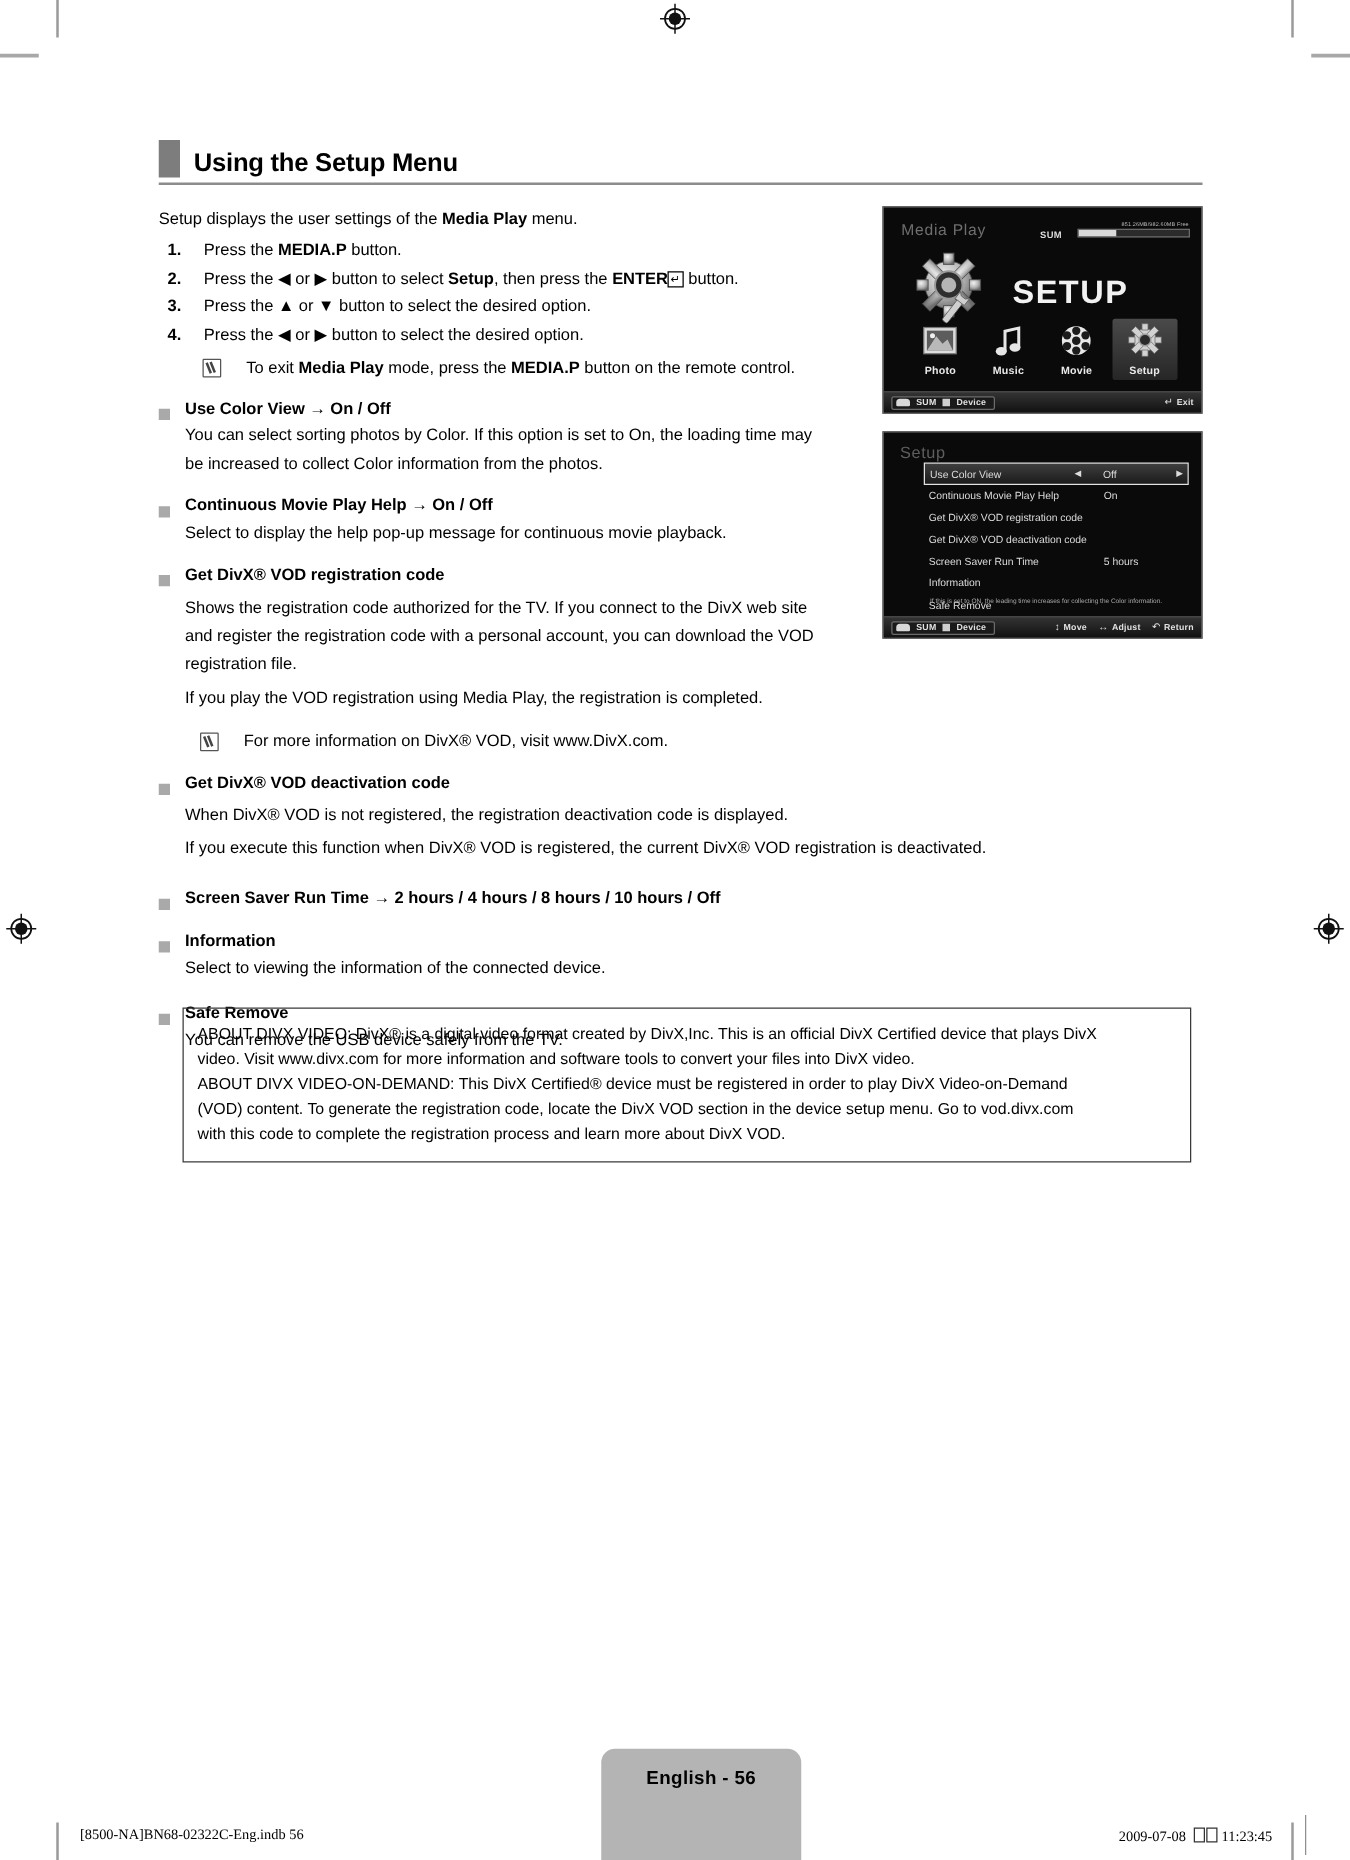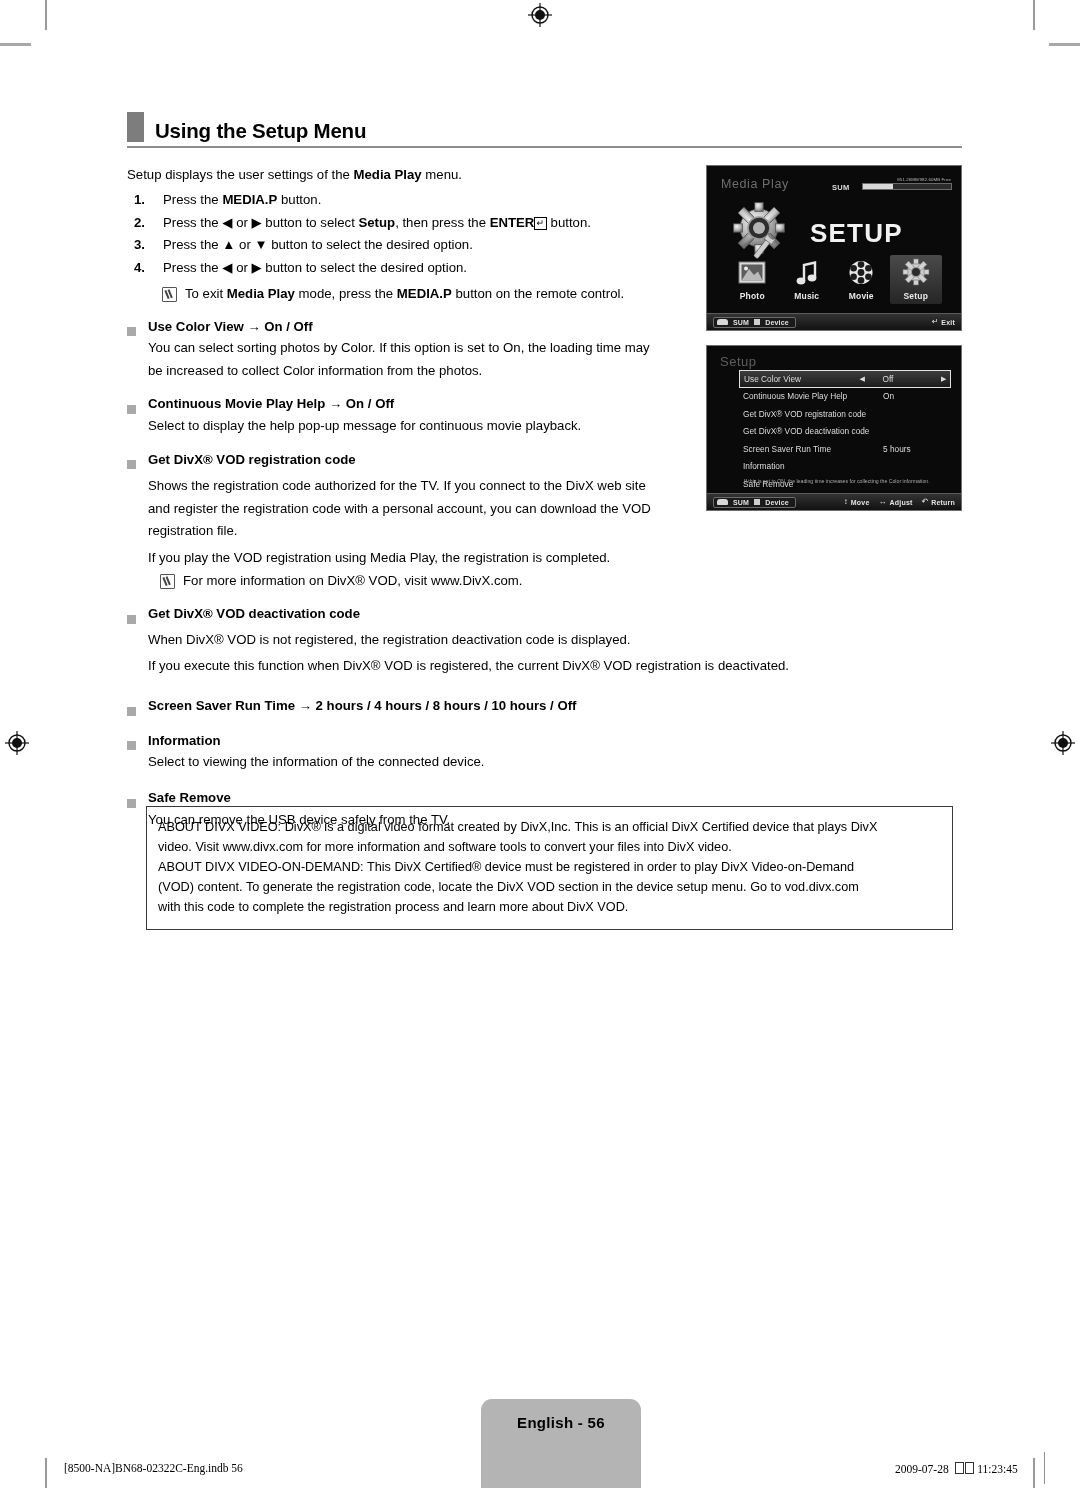--- a/index.html
+++ b/index.html
@@ -106,21 +106,21 @@
   }
   ol.steps > li .num {
     position: absolute;
     left: 7px;
     font-weight: bold;
   }
 
   .note-line {
     display: flex;
     align-items: flex-start;
-    gap: 8px;
+    gap: 20px;
     padding-left: 35px;
     margin-top: 4px;
     font-size: 13.2px;
     line-height: 1.5;
     white-space: nowrap;
   }
   .note-icon {
     flex: 0 0 auto;
     width: 13px; height: 13px;
     border: 1px solid #555;
@@ -158,21 +158,21 @@
   }
   .bsec-body {
     padding-left: 21px;
     font-size: 13.2px;
     line-height: 1.55;
     margin-top: 1px;
   }
   .bsec-body p { margin-top: 2px; }
   .bsec-body .note-line {
     padding-left: 12px;
-    margin-top: 3px;
+    margin-top: 15px;
     text-align: right;
   }
 
   .w-wide { width: 835px; }
   .w-mid  { width: 700px; }
 
   
   .tv-col {
     position: absolute;
     right: 0;
@@ -778,18 +778,18 @@
     <p>ABOUT DIVX VIDEO-ON-DEMAND: This DivX Certified® device must be registered in order to play DivX Video-on-Demand</p>
     <p>(VOD) content. To generate the registration code, locate the DivX VOD section in the device setup menu. Go to vod.divx.com</p>
     <p>with this code to complete the registration process and learn more about DivX VOD.</p>
   </div>
 
   <div class="footer-tab">
     <span>English - 56</span>
   </div>
   <div class="footer-left">[8500-NA]BN68-02322C-Eng.indb   56</div>
   <div class="footer-right">
-    <span>2009-07-28</span>
+    <span>2009-07-08</span>
     &nbsp;<span class="boxglyph"></span><span class="boxglyph"></span>&nbsp;<span>11:23:45</span>
   </div>
   <div class="footer-rule"></div>
 
 </div>
 
 </body></html>

